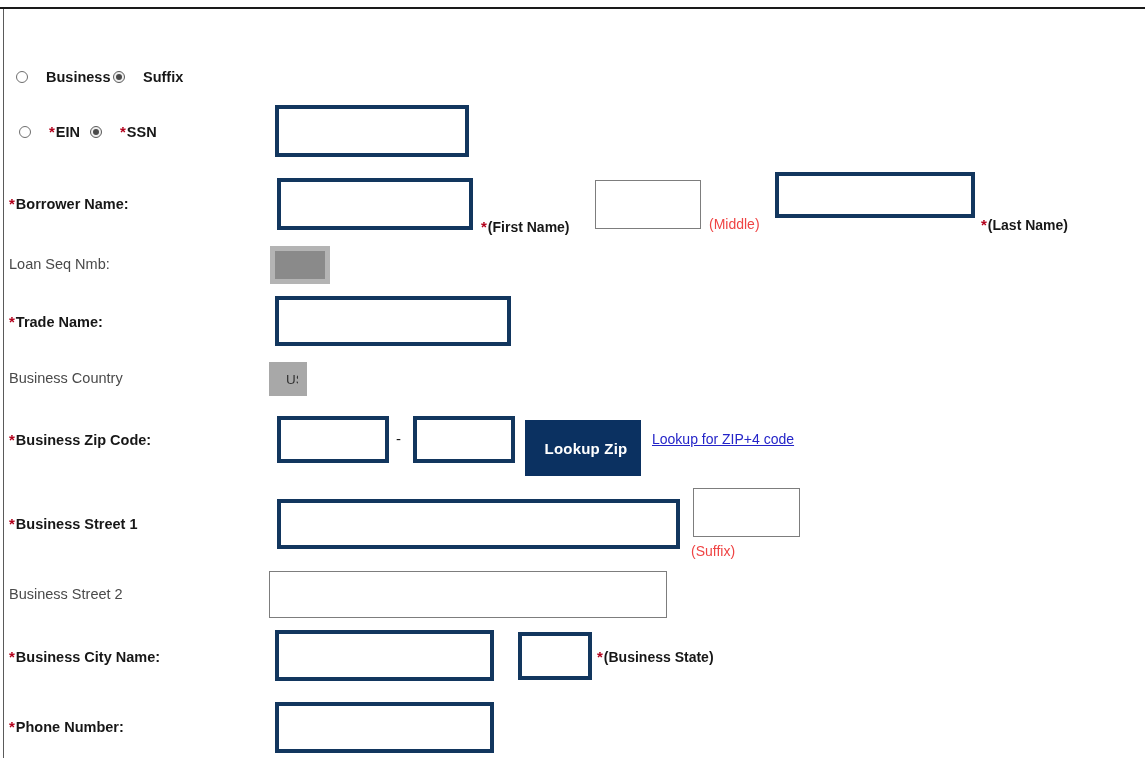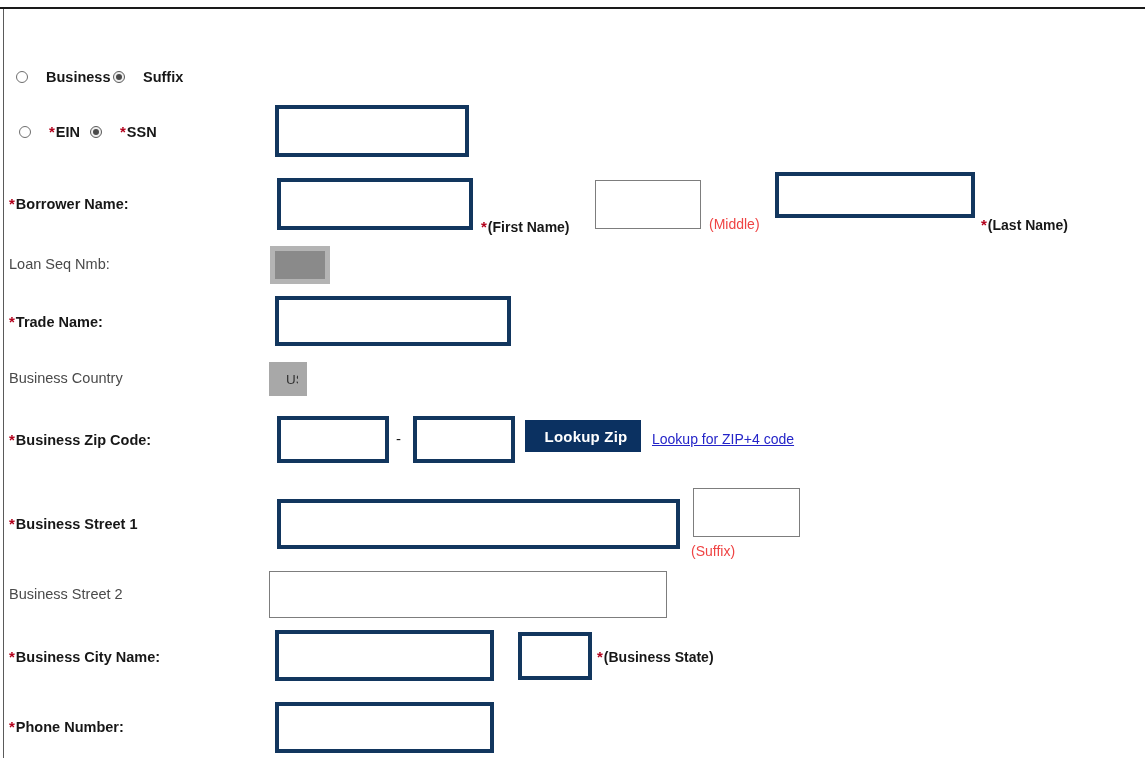--- a/index.html
+++ b/index.html
@@ -229,21 +229,21 @@
 
   <div class="lbl opt" style="left:9px; top:370px;">Business Country</div>
   <input class="fld disabled country" type="text" disabled="" style="left: 269px; top: 362px; width: 38px; height: 34px;" value="US">
 
   <div class="lbl req" style="left:9px; top:431px;">
     <span class="star">*</span><span>Business Zip Code:</span>
   </div>
   <input class="fld" type="text" style="left: 277px; top: 416px; width: 112px; height: 47px;" value="">
   <div class="dash" style="left:396px; top:430px;">-</div>
   <input class="fld" type="text" style="left: 413px; top: 416px; width: 102px; height: 47px;" value="">
-  <button class="btn-lookup" style="left:525px; top:420px; width:116px; height:32px;padding-left:12px;">Lookup Zip</button>
+  <button class="btn-lookup" style="left:525px; top:420px; width:116px; height:56px;padding-left:12px;">Lookup Zip</button>
   <a class="zip-link" style="left:652px; top:431px;">Lookup for ZIP+4 code</a>
 
   <div class="lbl req" style="left:9px; top:515px;">
     <span class="star">*</span><span>Business Street 1</span>
   </div>
   <input class="fld" type="text" style="left: 277px; top: 499px; width: 403px; height: 50px;" value="">
   <input class="fld thin" type="text" style="left: 693px; top: 488px; width: 107px; height: 49px;" value="">
   <div class="paren" style="left:691px; top:543px;">(Suffix)</div>
 
   <div class="lbl opt" style="left:9px; top:586px;">Business Street 2</div>

